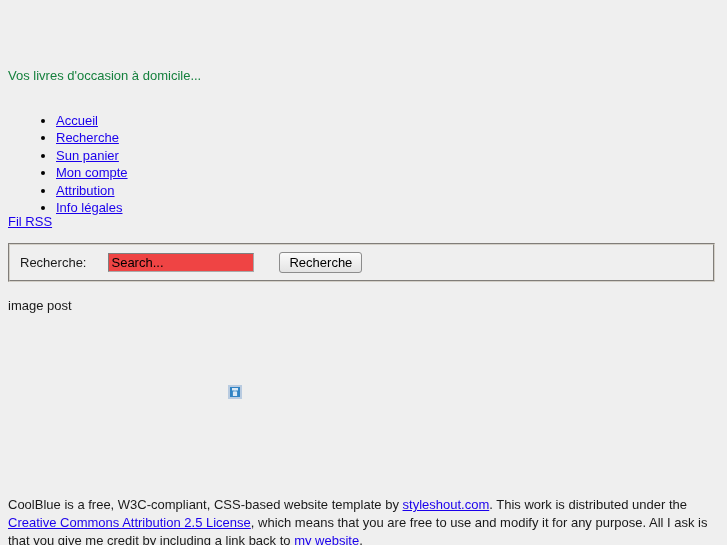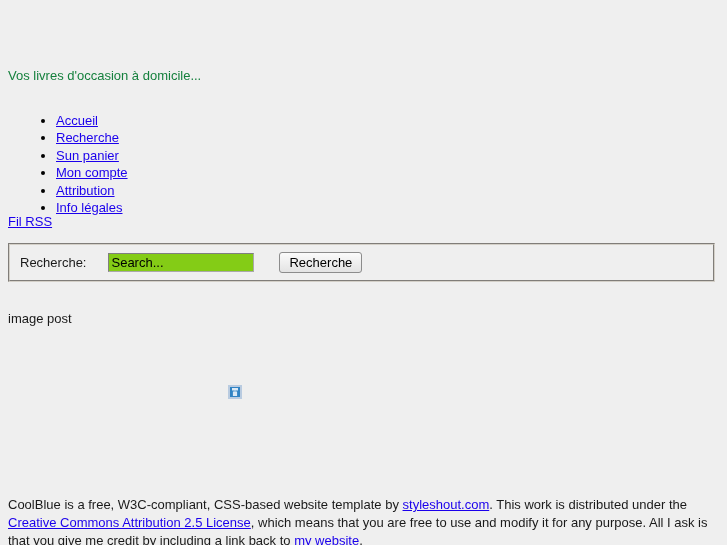--- a/index.html
+++ b/index.html
@@ -94,42 +94,42 @@
     white-space: nowrap;
   }
   input.search-input {
     width: 146px;
     height: 19px;
     box-sizing: border-box;
     font-family: "Liberation Sans", sans-serif;
     font-size: 13px;
     color: #000;
     padding: 1px 2px;
-    background: #84cc16;
+    background: #ef4444;
     border: 1px solid #a9a9a9;
     border-top-color: #7f7f7f;
     border-left-color: #7f7f7f;
     outline: none;
     margin-right: 9px;
   }
   button.search-button {
     font-family: "Liberation Sans", sans-serif;
     font-size: 13px;
     color: #000;
     height: 21px;
     padding: 0 9px;
     background: linear-gradient(#fbfbfb, #e3e3e3);
     border: 1px solid #8c8c8c;
     border-radius: 3px;
     cursor: pointer;
   }
   .post-text {
     position: absolute;
     left: 8px;
-    top: 311px;
+    top: 298px;
     font-size: 13px;
     line-height: 16px;
     color: #1a1a1a;
   }
   
   .broken-image {
     position: absolute;
     left: 228px;
     top: 385px;
     width: 14px;

